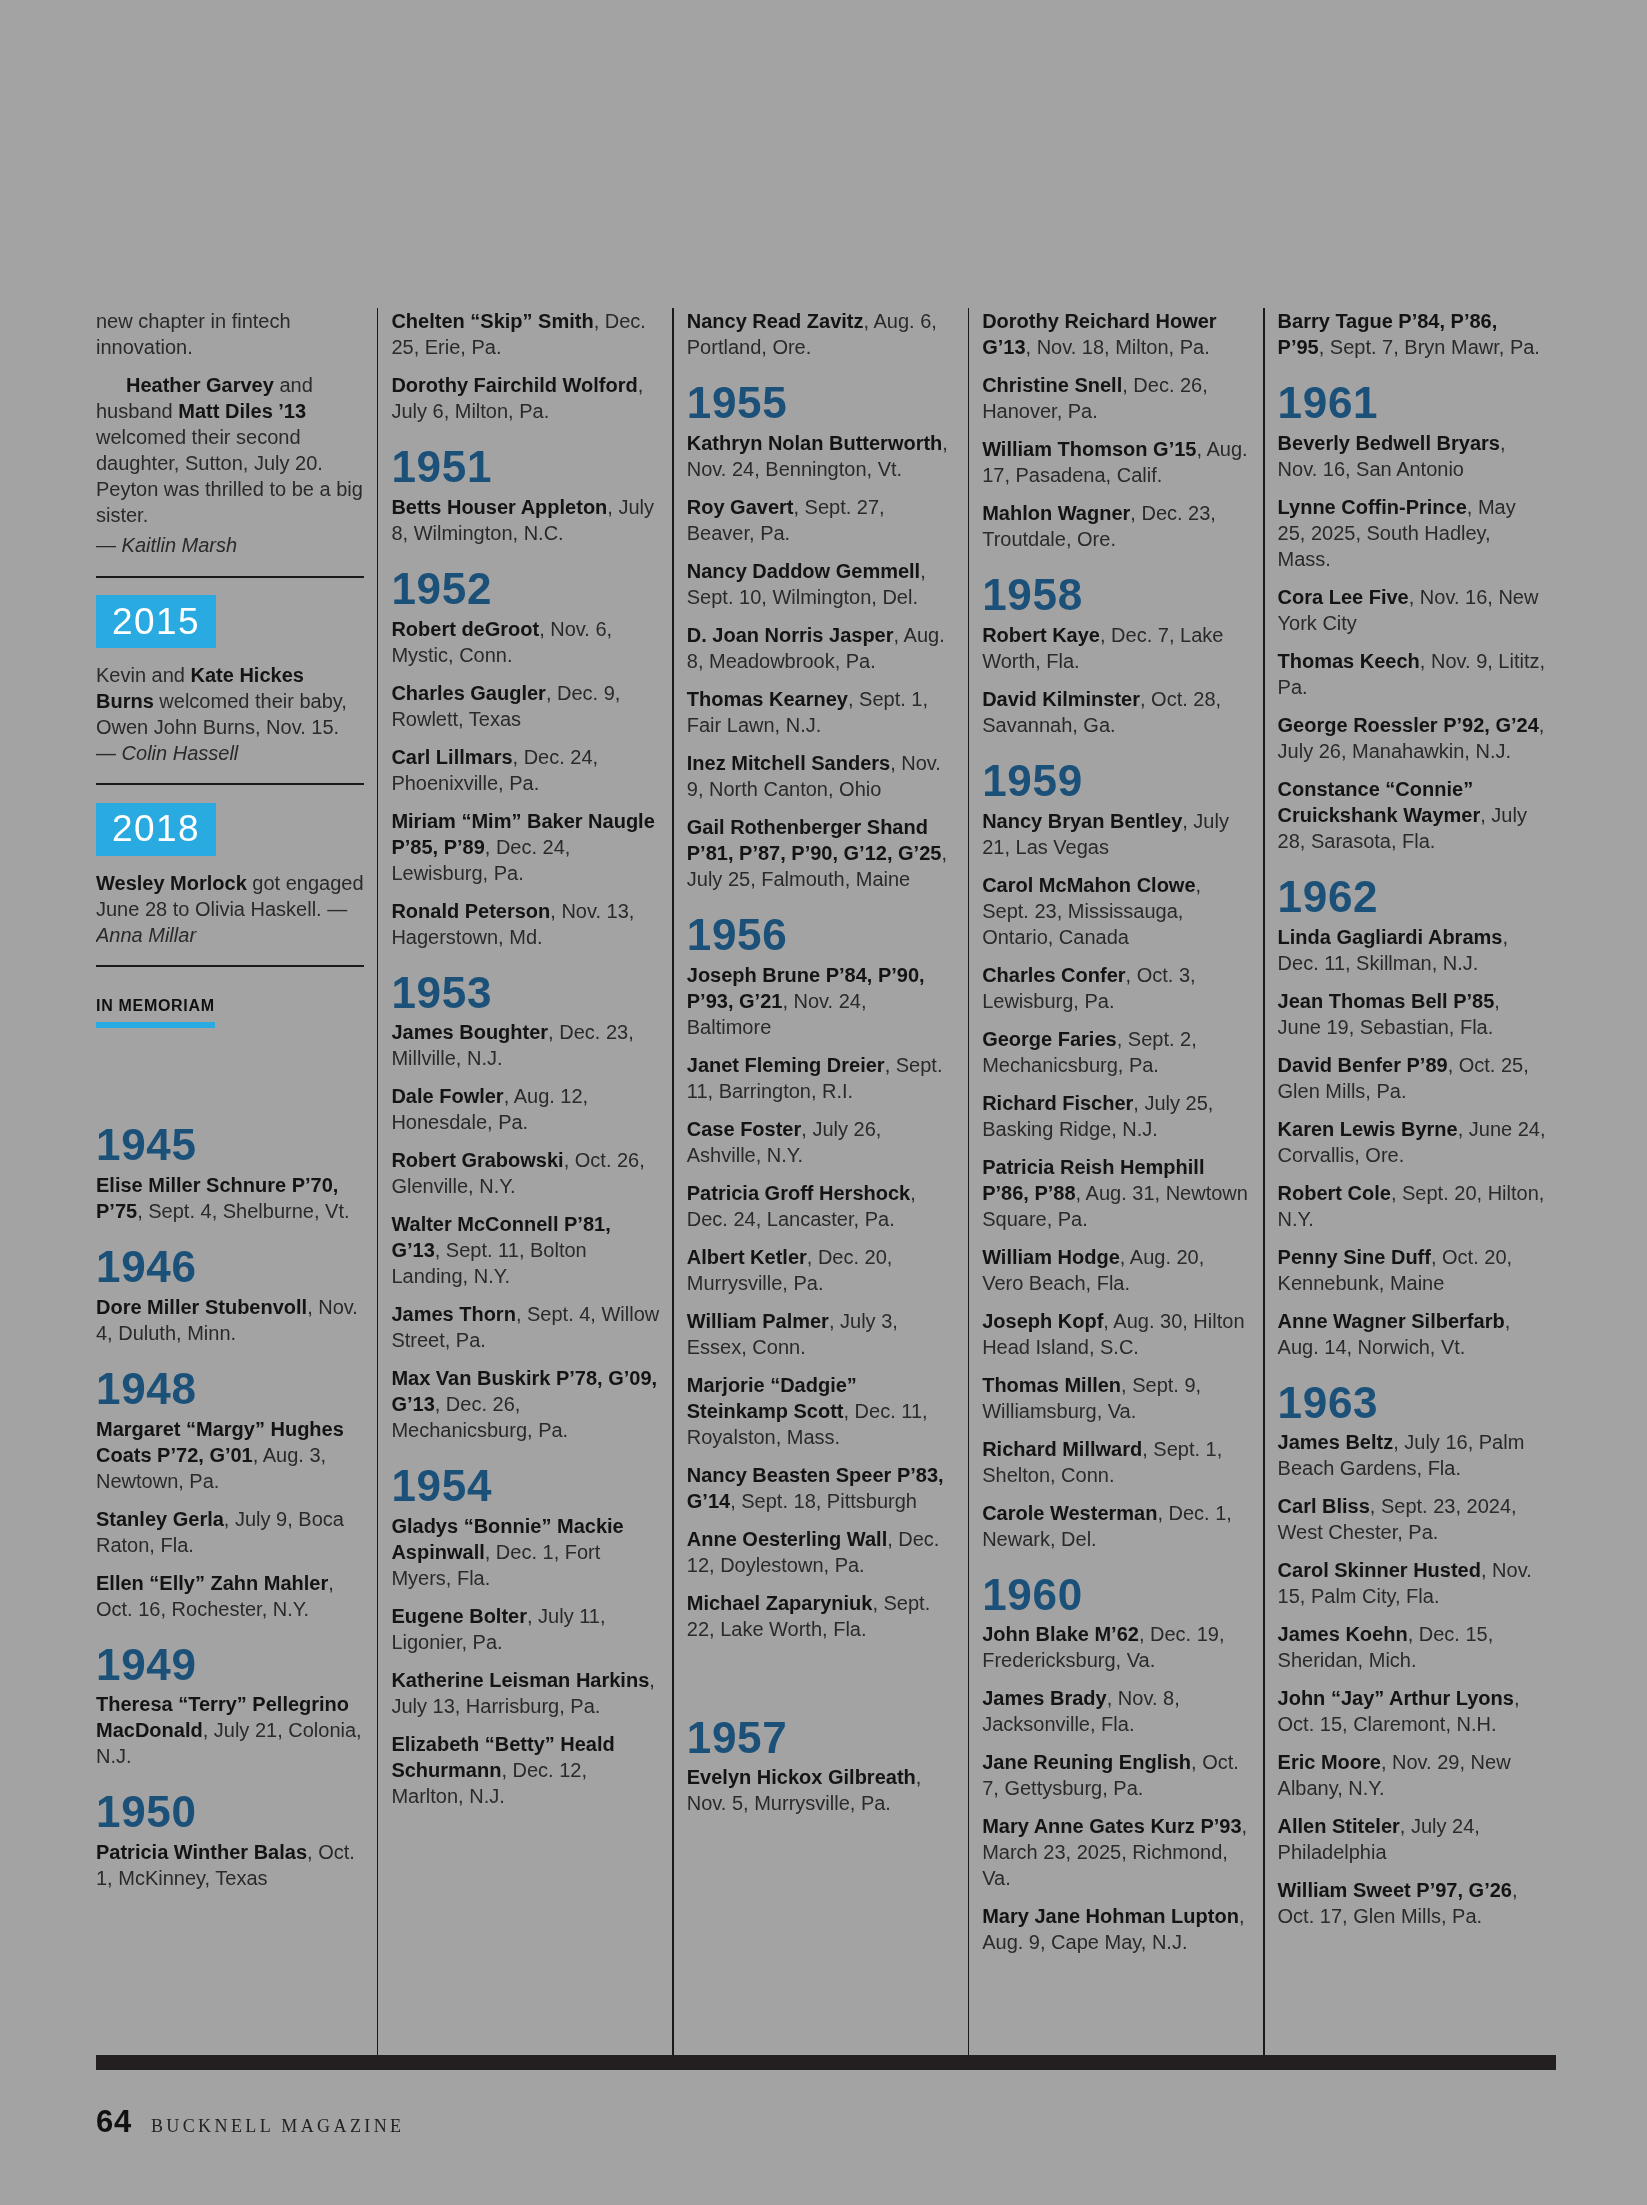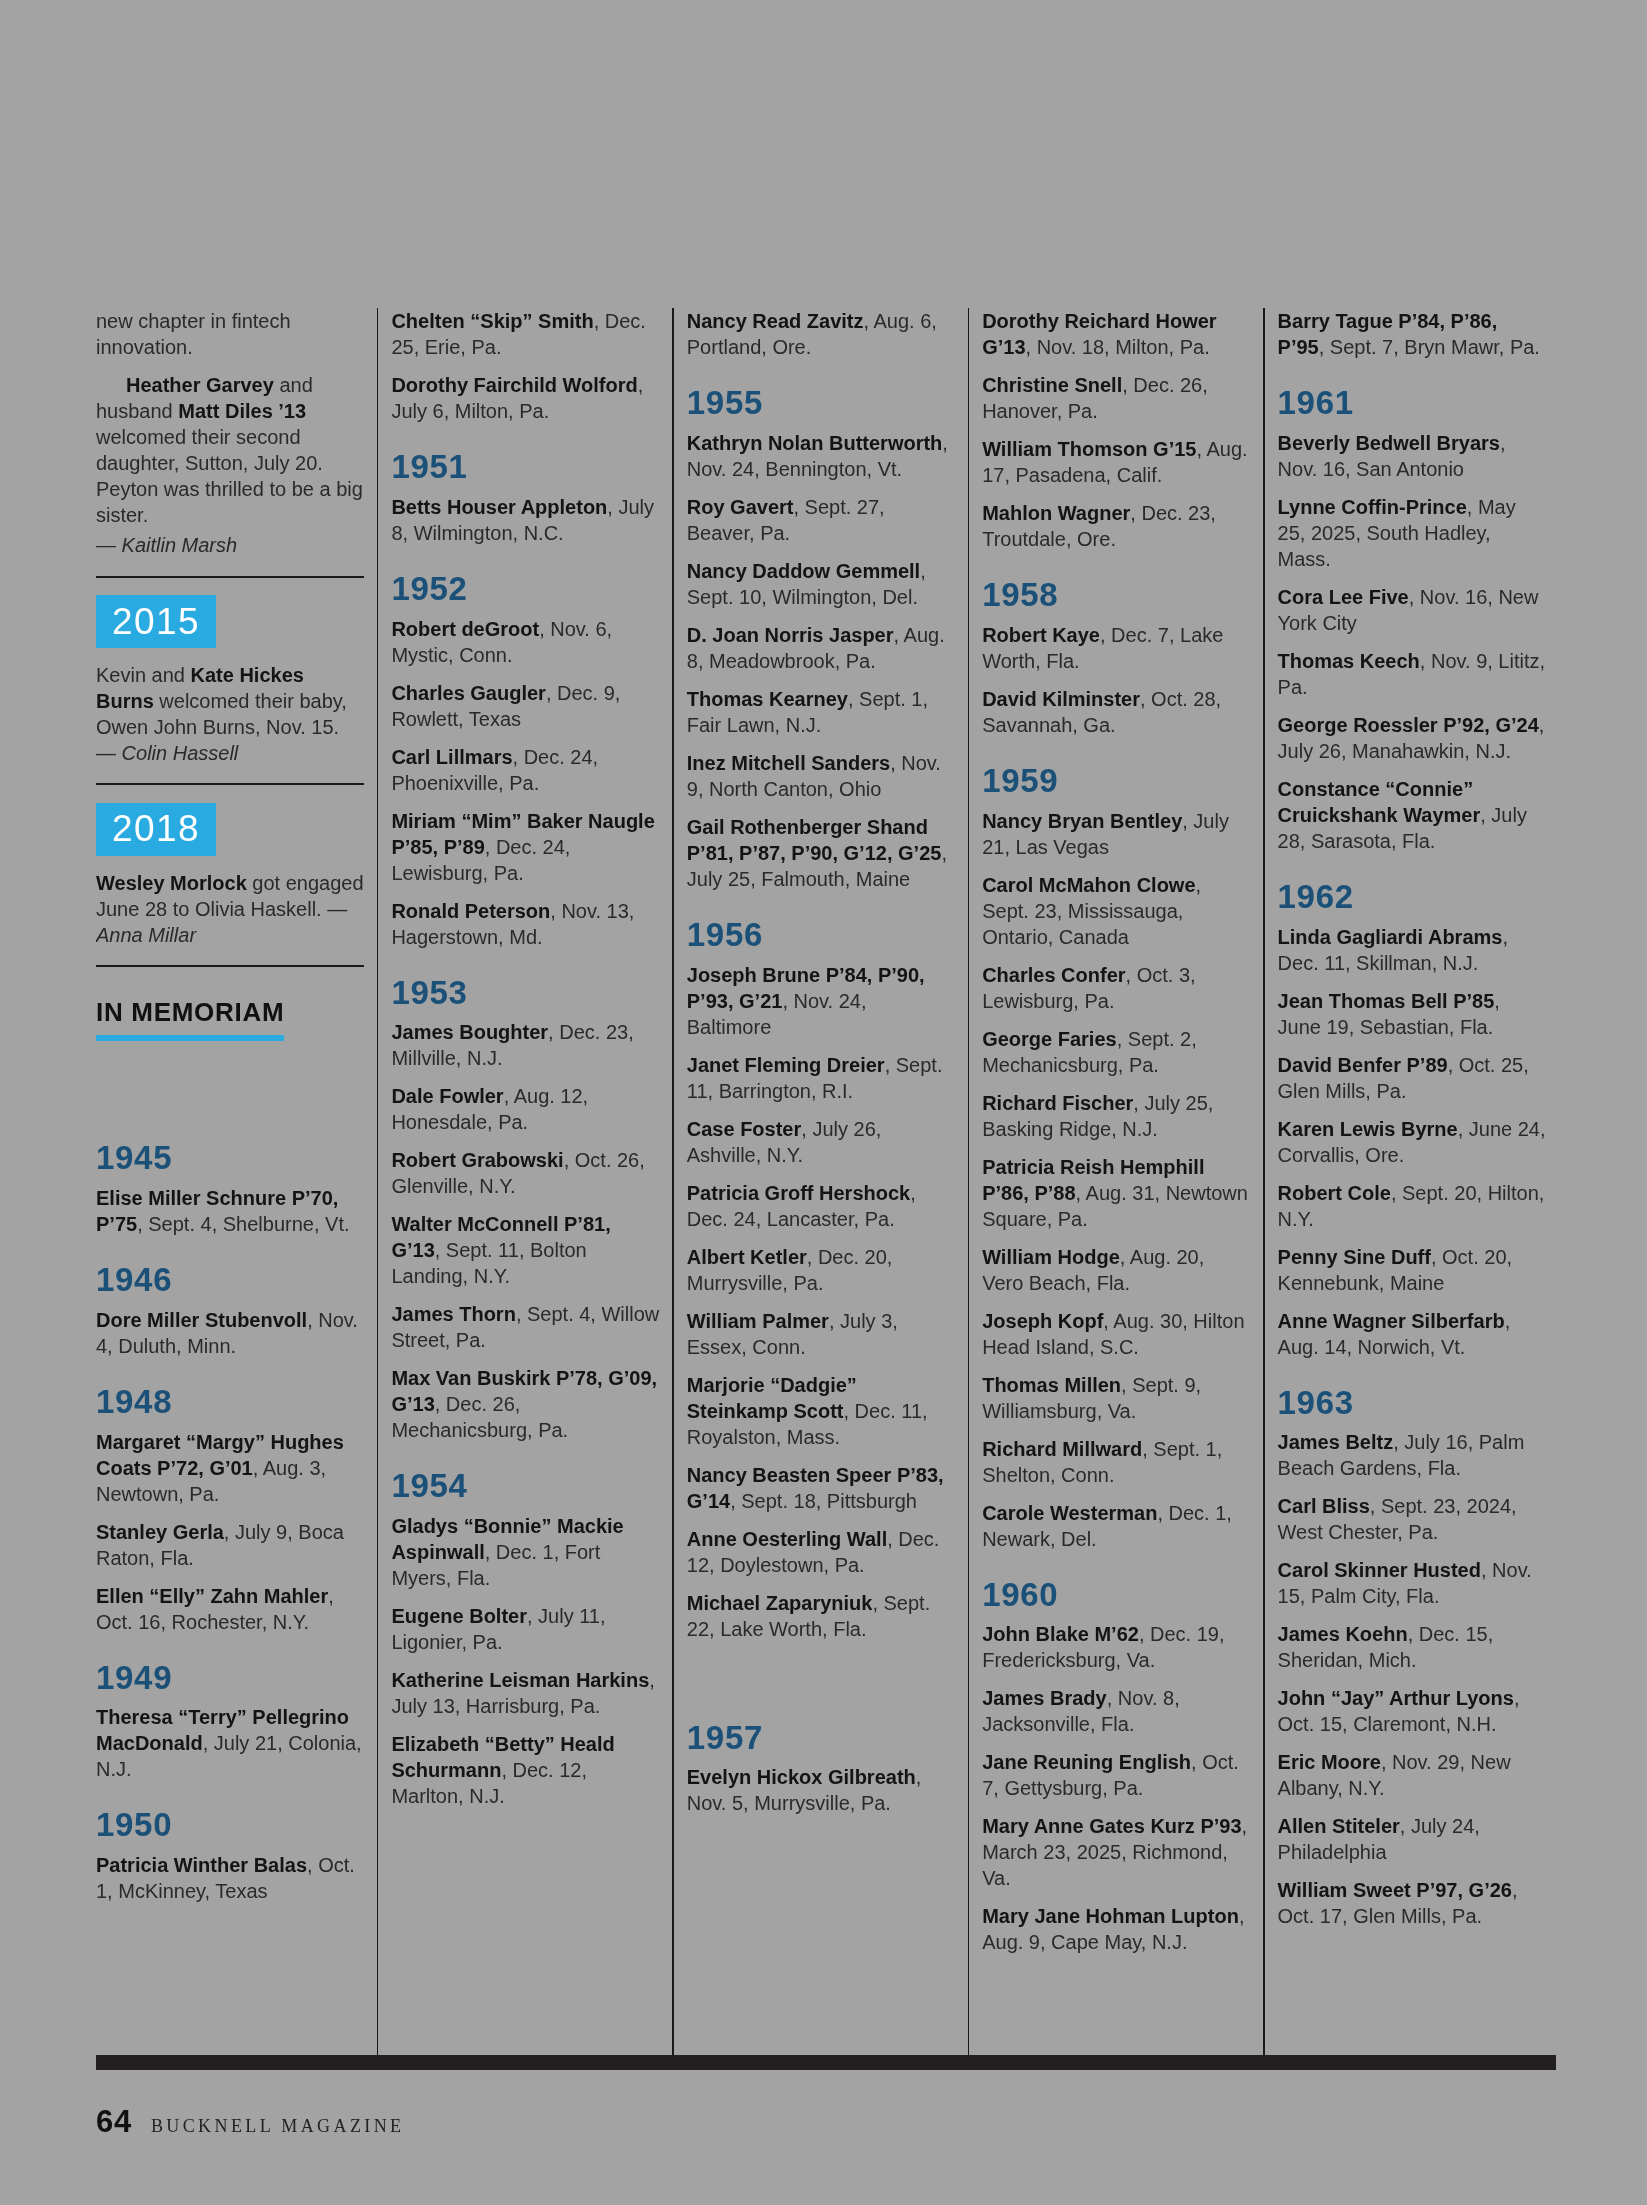--- a/index.html
+++ b/index.html
@@ -24,34 +24,34 @@
   .para.tight{margin-bottom:4px;}
   .para.indent{text-indent:30px;}
   .bold{font-weight:bold;color:#141414;}
   .plain{color:#2b2a29;}
   .italic{font-style:italic;color:#2b2a29;}
   .entry .name{font-weight:bold;color:#141414;}
   .entry .rest{color:#2b2a29;}
 
   .yearhead{
     font-weight:bold;color:#1b5078;
-    font-size:33px;line-height:32px;
+    font-size:44px;line-height:32px;
     margin:27px 0 10.8px;letter-spacing:0.7px;
   }
   .yearbox-wrap{margin:17.6px 0 13.5px;}
   .yearbox{
     display:inline-block;background:#29abe2;color:#ffffff;
     font-weight:normal;font-size:37px;line-height:1;
     padding:7.4px 16px 8.8px;letter-spacing:1.4px;
   }
   .rule{border:none;border-top:2.7px solid #1a1a1a;margin:17.6px 0;width:100%;}
 
   .memoriam{margin:30px 0 101px;}
   .memoriam-inner{display:inline-block;}
-  .memoriam-title{font-weight:bold;font-size:26px;letter-spacing:0.7px;color:#111111;}
+  .memoriam-title{font-weight:bold;font-size:16px;letter-spacing:0.7px;color:#111111;}
   .memoriam-bar{height:6px;background:#29abe2;margin-top:6.8px;}
 
   .spacer{width:100%;}
 
   .footer-bar{
     position:absolute;left:96px;top:2055px;
     width:1460px;height:15px;background:#231f20;
   }
   .footer{
     position:absolute;left:96px;top:2104px;

